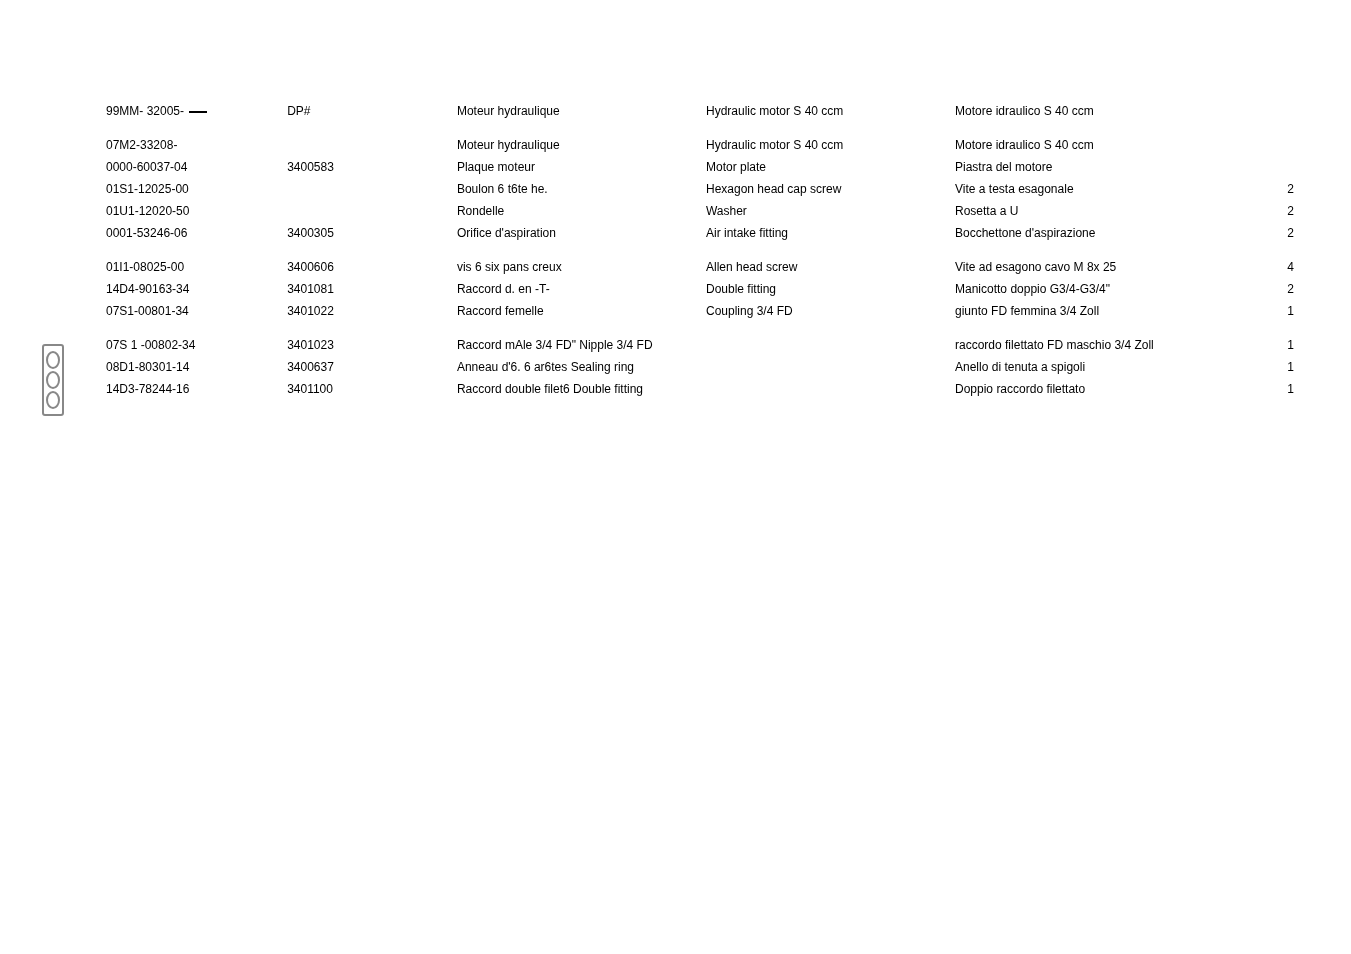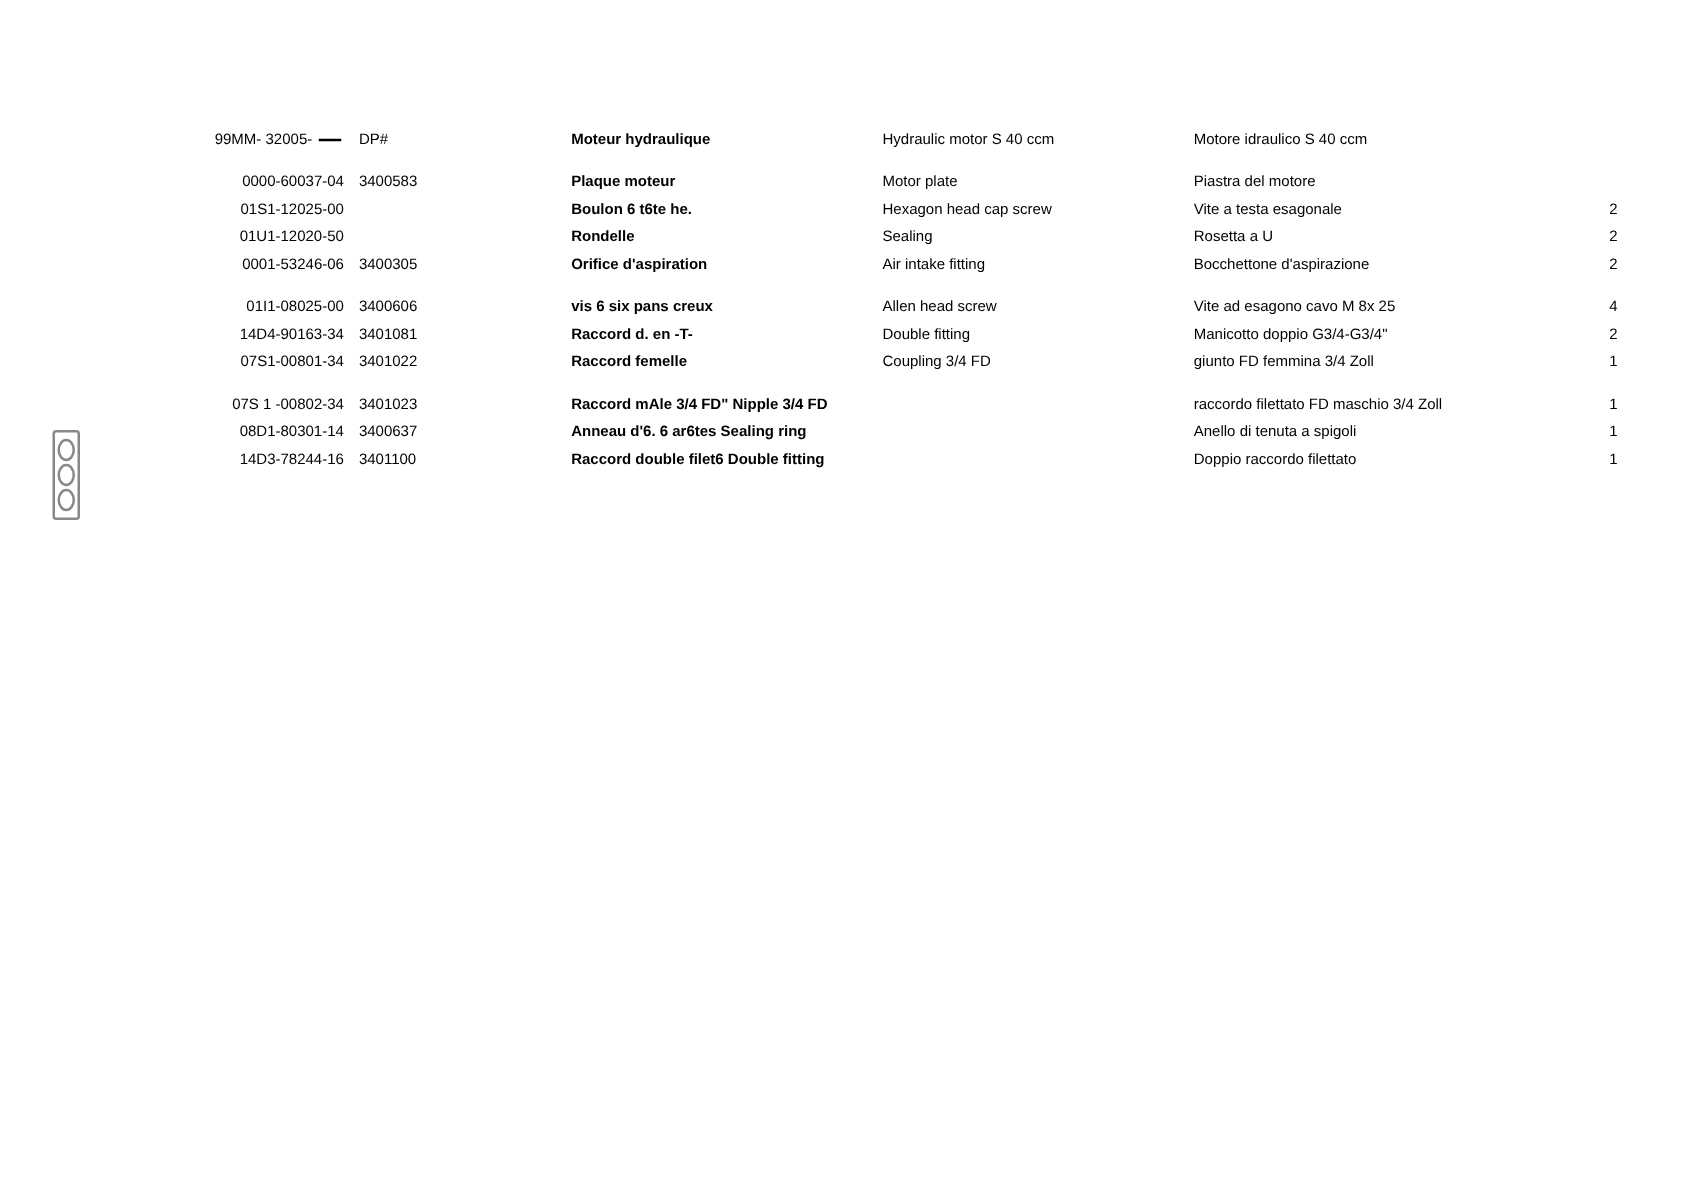--- a/index.html
+++ b/index.html
@@ -62,35 +62,33 @@
       padding: 2px 6px;
       vertical-align: top;
       font-size: 12px;
       line-height: 1.5;
       white-space: nowrap;
     }
 
     .col-partnum {
       width: 160px;
       min-width: 140px;
-      text-align: right;
     }
 
     .col-dpnum {
       width: 90px;
       min-width: 80px;
     }
 
     .col-spacer {
       width: 60px;
     }
 
     .col-french {
       width: 220px;
-      font-weight: bold;
     }
 
     .col-english {
       width: 220px;
       margin-top: 13px;
     }
 
     .col-italian {
       width: 280px;
     }
@@ -140,20 +138,29 @@
             <td class="col-spacer"></td>
             <td class="col-french">Moteur hydraulique</td>
             <td class="col-english">Hydraulic motor S 40 ccm</td>
             <td class="col-italian">Motore idraulico S 40 ccm</td>
             <td class="col-qty"></td>
           </tr>
           <tr class="row-spacer">
             <td colspan="7"></td>
           </tr>
           <tr>
+            <td class="col-partnum">07M2-33208-</td>
+            <td class="col-dpnum"></td>
+            <td class="col-spacer"></td>
+            <td class="col-french">Moteur hydraulique</td>
+            <td class="col-english">Hydraulic motor S 40 ccm</td>
+            <td class="col-italian">Motore idraulico S 40 ccm</td>
+            <td class="col-qty"></td>
+          </tr>
+          <tr>
             <td class="col-partnum">0000-60037-04</td>
             <td class="col-dpnum">3400583</td>
             <td class="col-spacer"></td>
             <td class="col-french">Plaque moteur</td>
             <td class="col-english">Motor plate</td>
             <td class="col-italian">Piastra del motore</td>
             <td class="col-qty"></td>
           </tr>
           <tr>
             <td class="col-partnum">01S1-12025-00</td>
@@ -162,21 +169,21 @@
             <td class="col-french">Boulon 6 t6te he.</td>
             <td class="col-english">Hexagon head cap screw</td>
             <td class="col-italian">Vite a testa esagonale</td>
             <td class="col-qty">2</td>
           </tr>
           <tr>
             <td class="col-partnum">01U1-12020-50</td>
             <td class="col-dpnum"></td>
             <td class="col-spacer"></td>
             <td class="col-french">Rondelle</td>
-            <td class="col-english">Sealing</td>
+            <td class="col-english">Washer</td>
             <td class="col-italian">Rosetta a U</td>
             <td class="col-qty">2</td>
           </tr>
           <tr>
             <td class="col-partnum">0001-53246-06</td>
             <td class="col-dpnum">3400305</td>
             <td class="col-spacer"></td>
             <td class="col-french">Orifice d'aspiration</td>
             <td class="col-english">Air intake fitting</td>
             <td class="col-italian">Bocchettone d'aspirazione</td>

